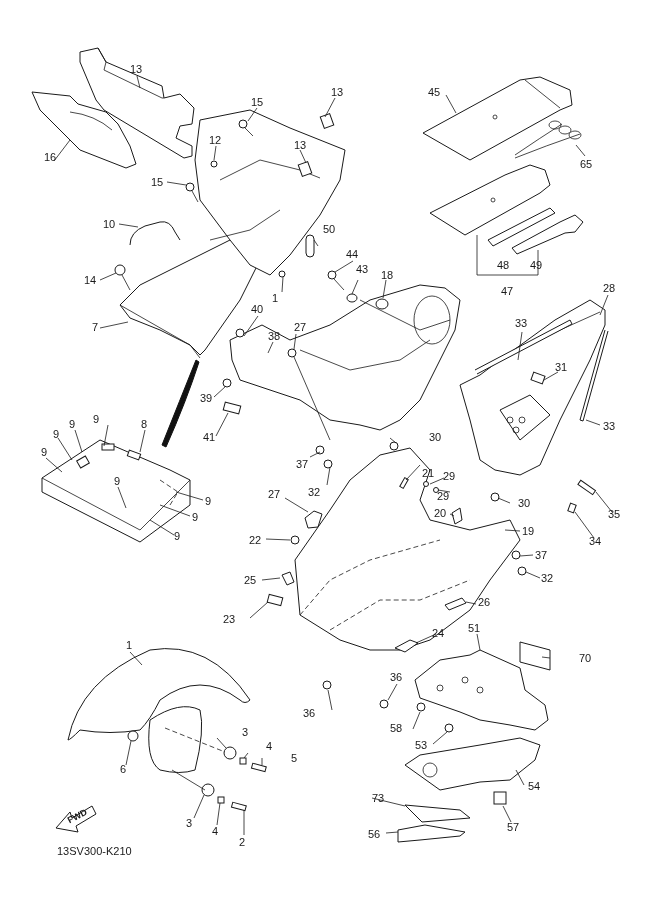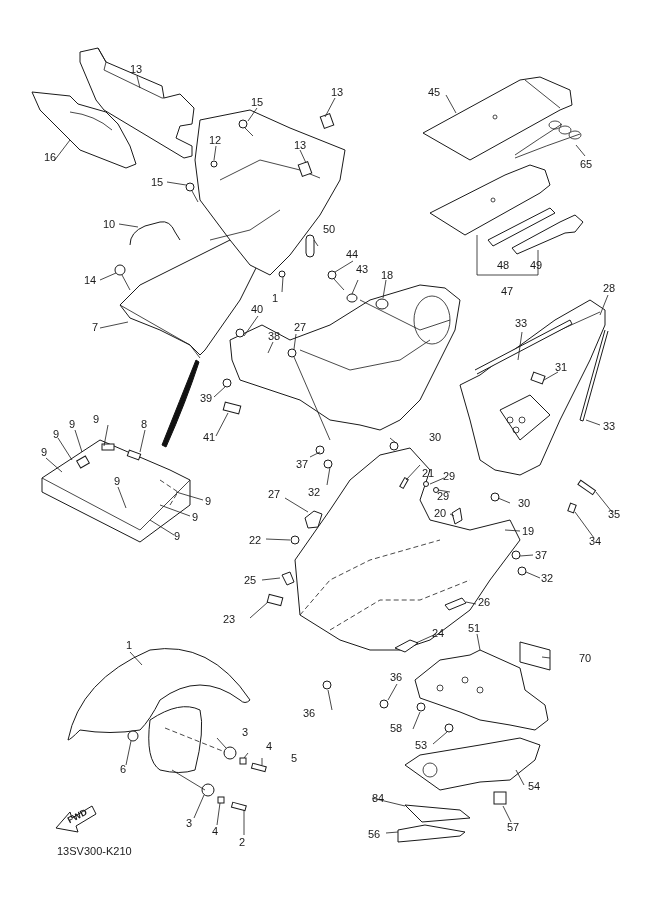--- a/index.html
+++ b/index.html
@@ -356,21 +356,21 @@
 <span class="callout" style="left:223px;top:614px">23</span>
 <span class="callout" style="left:478px;top:597px">26</span>
 <span class="callout" style="left:432px;top:628px">24</span>
 <span class="callout" style="left:468px;top:623px">51</span>
 <span class="callout" style="left:579px;top:653px">70</span>
 <span class="callout" style="left:390px;top:672px">36</span>
 <span class="callout" style="left:303px;top:708px">36</span>
 <span class="callout" style="left:390px;top:723px">58</span>
 <span class="callout" style="left:415px;top:740px">53</span>
 <span class="callout" style="left:528px;top:781px">54</span>
-<span class="callout" style="left:372px;top:793px">84</span>
+<span class="callout" style="left:372px;top:793px">73</span>
 <span class="callout" style="left:368px;top:829px">56</span>
 <span class="callout" style="left:507px;top:822px">57</span>
 <span class="callout" style="left:126px;top:640px">1</span>
 <span class="callout" style="left:120px;top:764px">6</span>
 <span class="callout" style="left:242px;top:727px">3</span>
 <span class="callout" style="left:266px;top:741px">4</span>
 <span class="callout" style="left:291px;top:753px">5</span>
 <span class="callout" style="left:186px;top:818px">3</span>
 <span class="callout" style="left:212px;top:826px">4</span>
 <span class="callout" style="left:239px;top:837px">2</span>

